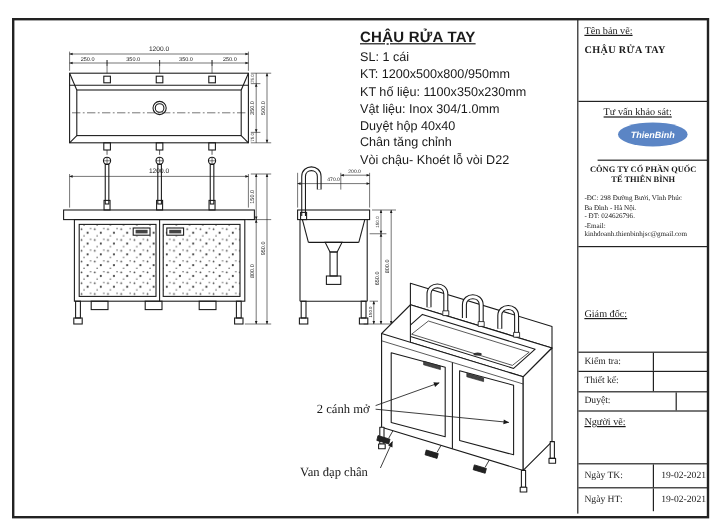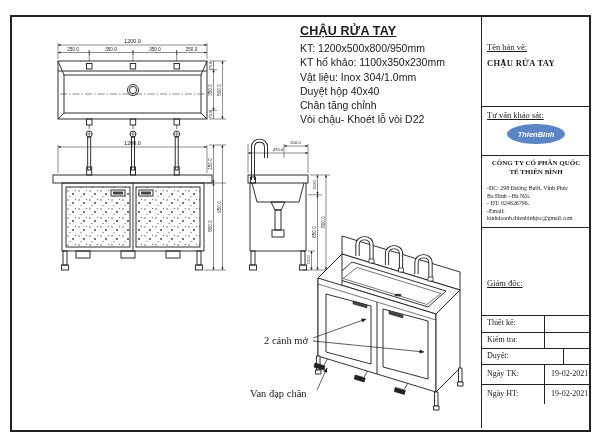--- a/index.html
+++ b/index.html
@@ -251,64 +251,68 @@
       <line x1="313" y1="338" x2="366" y2="319" stroke="#1a1a1a" stroke-width="0.7" marker-end="url(#la)"></line>
       <line x1="313" y1="341" x2="424" y2="352" stroke="#1a1a1a" stroke-width="0.7" marker-end="url(#la)"></line>
       <line x1="317" y1="390" x2="327" y2="368" stroke="#1a1a1a" stroke-width="0.7" marker-end="url(#la)"></line>
       <text x="264" y="344" font-size="10.5" font-family="Liberation Serif, serif" fill="#1a1a1a">2 cánh mở</text>
       <text x="250" y="397" font-size="10.5" font-family="Liberation Serif, serif" fill="#1a1a1a">Van đạp chân</text>
     </g>
   </svg>
 
   <div id="spec">
     <div class="t">CHẬU RỬA TAY</div>
+    <div class="l">SL: 1 cái</div>
     <div class="l">KT: 1200x500x800/950mm</div>
-    <div class="l">KT hố khảo: 1100x350x230mm</div>
+    <div class="l">KT hố liệu: 1100x350x230mm</div>
     <div class="l">Vật liệu: Inox 304/1.0mm</div>
     <div class="l">Duyệt hộp 40x40</div>
     <div class="l">Chân tăng chỉnh</div>
     <div class="l">Vòi chậu- Khoét lỗ vòi D22</div>
   </div>
 
   <div id="tblock">
     <div class="sec" style="height:68px;">
       <div class="lbl">Tên bản vẽ:</div>
       <div class="bigname">CHẬU RỬA TAY</div>
     </div>
-    <div class="sec" style="height:49px;">
+    <div class="sec" style="height:49px;margin-left:16px;">
       <div class="lbl">Tư vấn khảo sát:</div>
       <div class="logo-wrap">
         <div class="logo" id="logo-oval" style="background: rgb(91, 133, 197);">
           <span>ThienBinh</span>
         </div>
       </div>
     </div>
     <div class="sec" style="height:72px;">
       <div class="cname">CÔNG TY CỔ PHẦN QUỐC TẾ THIÊN BÌNH</div>
       <div class="caddr">-ĐC: 298 Đường Bưởi, Vĩnh Phúc</div>
       <div class="caddr">Ba Đình - Hà Nội.</div>
       <div class="caddr">- ĐT: 024626796.</div>
       <div class="caddr">-Email:</div>
       <div class="caddr">kinhdoanh.thienbinhjsc@gmail.com</div>
     </div>
     <div class="sec" style="height:41px;margin-top:47px;">
       <div class="lbl">Giám đốc:</div>
     </div>
+    <div class="row" style="height:16px;">
+      <div class="c1">Kiểm tra:</div>
+      <div class="c2"></div>
+    </div>
     <div class="row" style="height:17px;">
       <div class="c1">Thiết kế:</div>
       <div class="c2"></div>
     </div>
-    <div class="row" style="height:16px;">
-      <div class="c1">Kiểm tra:</div>
-      <div class="c2"></div>
-    </div>
     <div class="row" style="height:16px;gap:19px;">
       <div class="c1">Duyệt:</div>
       <div class="c2"></div>
     </div>
+    <div class="sec" style="height:44px;">
+      <div class="lbl">Người vẽ:</div>
+    </div>
     <div class="row" style="height:20px;">
       <div class="c1" style="padding-top:4px;">Ngày TK:</div>
       <div class="c2" style="padding-top:4px;">19-02-2021</div>
     </div>
     <div class="row" style="height:19px;border-bottom:none;">
       <div class="c1" style="padding-top:4px;">Ngày HT:</div>
       <div class="c2" style="padding-top:4px;">19-02-2021</div>
     </div>
   </div>
 </div>

